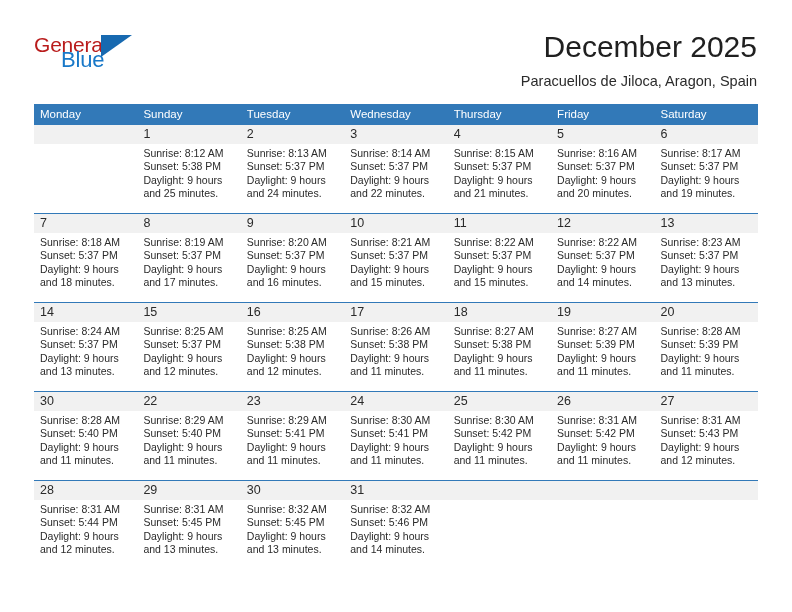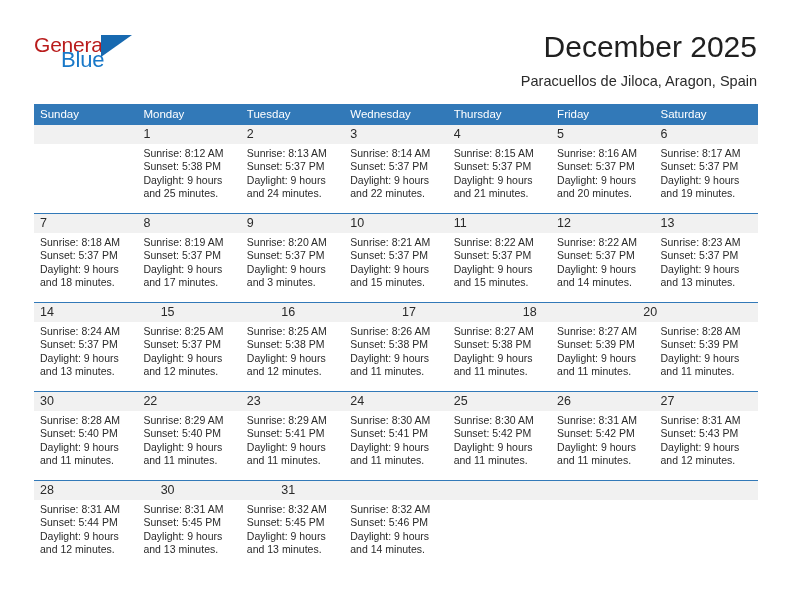--- a/index.html
+++ b/index.html
@@ -165,22 +165,22 @@
 
     <div class="title-block">
       <div class="cal-title">December 2025</div>
       <div class="cal-sub">Paracuellos de Jiloca, Aragon, Spain</div>
     </div>
 
   </div>
 
   <div class="calendar">
     <div class="dow-row">
+        <div class="dow">Monday</div>
         <div class="dow">Sunday</div>
-        <div class="dow">Monday</div>
         <div class="dow">Tuesday</div>
         <div class="dow">Wednesday</div>
         <div class="dow">Thursday</div>
         <div class="dow">Friday</div>
         <div class="dow">Saturday</div>
       </div>
     <div id="weeks-container">
         <div class="week">
           <div class="week-num-strip">
             <div class="daynum empty"></div>
@@ -256,21 +256,21 @@
             <div class="dayinfo">
               <div>Sunrise: 8:19 AM</div>
               <div>Sunset: 5:37 PM</div>
               <div>Daylight: 9 hours</div>
               <div>and 17 minutes.</div>
             </div>
             <div class="dayinfo">
               <div>Sunrise: 8:20 AM</div>
               <div>Sunset: 5:37 PM</div>
               <div>Daylight: 9 hours</div>
-              <div>and 3 minutes.</div>
+              <div>and 16 minutes.</div>
             </div>
             <div class="dayinfo">
               <div>Sunrise: 8:21 AM</div>
               <div>Sunset: 5:37 PM</div>
               <div>Daylight: 9 hours</div>
               <div>and 15 minutes.</div>
             </div>
             <div class="dayinfo">
               <div>Sunrise: 8:22 AM</div>
               <div>Sunset: 5:37 PM</div>
@@ -291,20 +291,21 @@
             </div>
           </div>
         </div>
         <div class="week">
           <div class="week-num-strip">
             <div class="daynum">14</div>
             <div class="daynum">15</div>
             <div class="daynum">16</div>
             <div class="daynum">17</div>
             <div class="daynum">18</div>
+            <div class="daynum">19</div>
             <div class="daynum">20</div>
           </div>
           <div class="week-body">
             <div class="dayinfo">
               <div>Sunrise: 8:24 AM</div>
               <div>Sunset: 5:37 PM</div>
               <div>Daylight: 9 hours</div>
               <div>and 13 minutes.</div>
             </div>
             <div class="dayinfo">
@@ -396,20 +397,21 @@
               <div>Sunrise: 8:31 AM</div>
               <div>Sunset: 5:43 PM</div>
               <div>Daylight: 9 hours</div>
               <div>and 12 minutes.</div>
             </div>
           </div>
         </div>
         <div class="week">
           <div class="week-num-strip">
             <div class="daynum">28</div>
+            <div class="daynum">29</div>
             <div class="daynum">30</div>
             <div class="daynum">31</div>
             <div class="daynum empty"></div>
             <div class="daynum empty"></div>
             <div class="daynum empty"></div>
           </div>
           <div class="week-body">
             <div class="dayinfo">
               <div>Sunrise: 8:31 AM</div>
               <div>Sunset: 5:44 PM</div>

